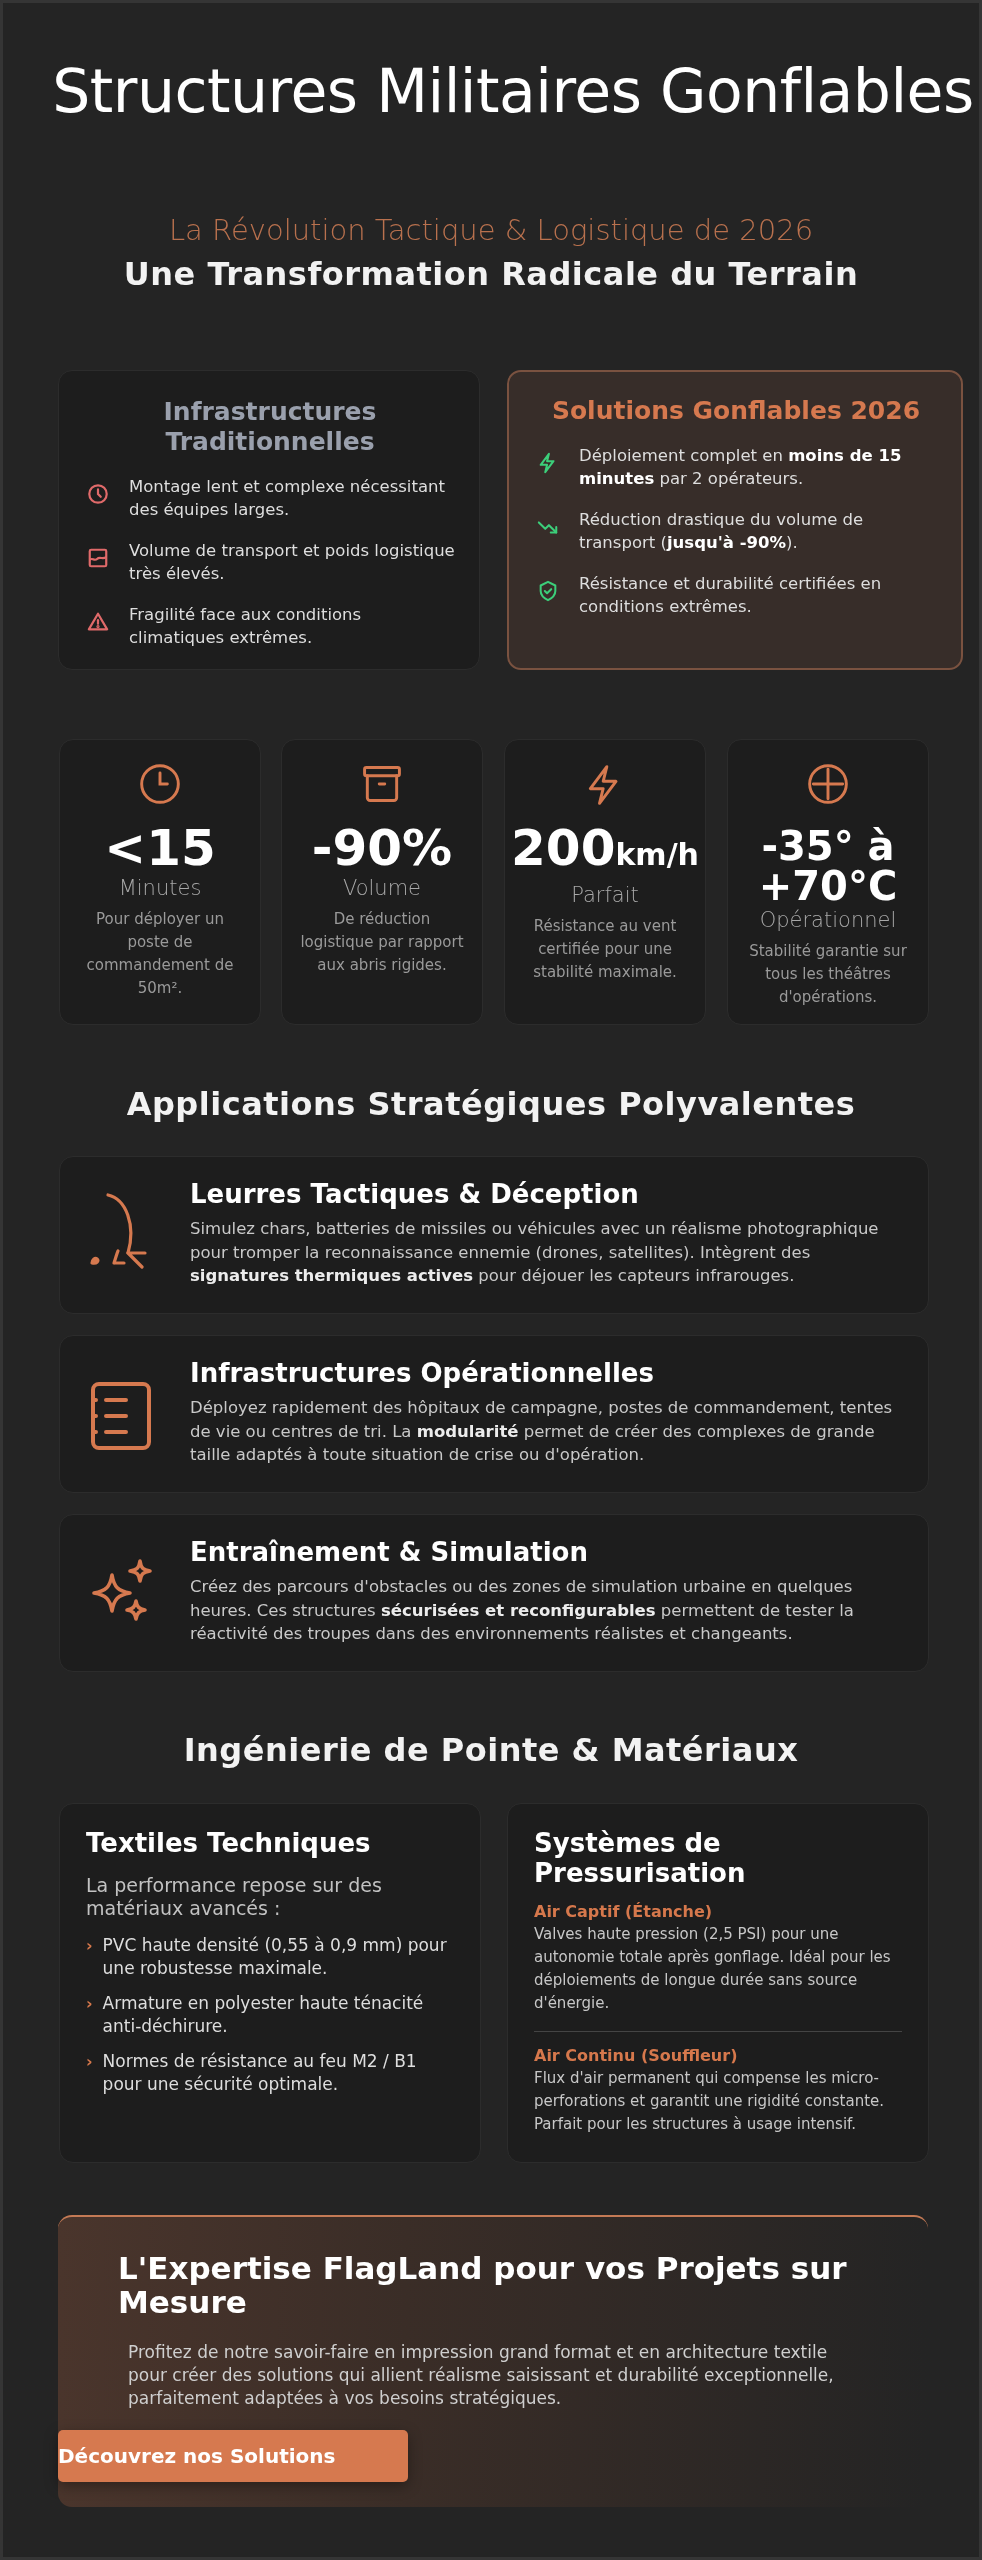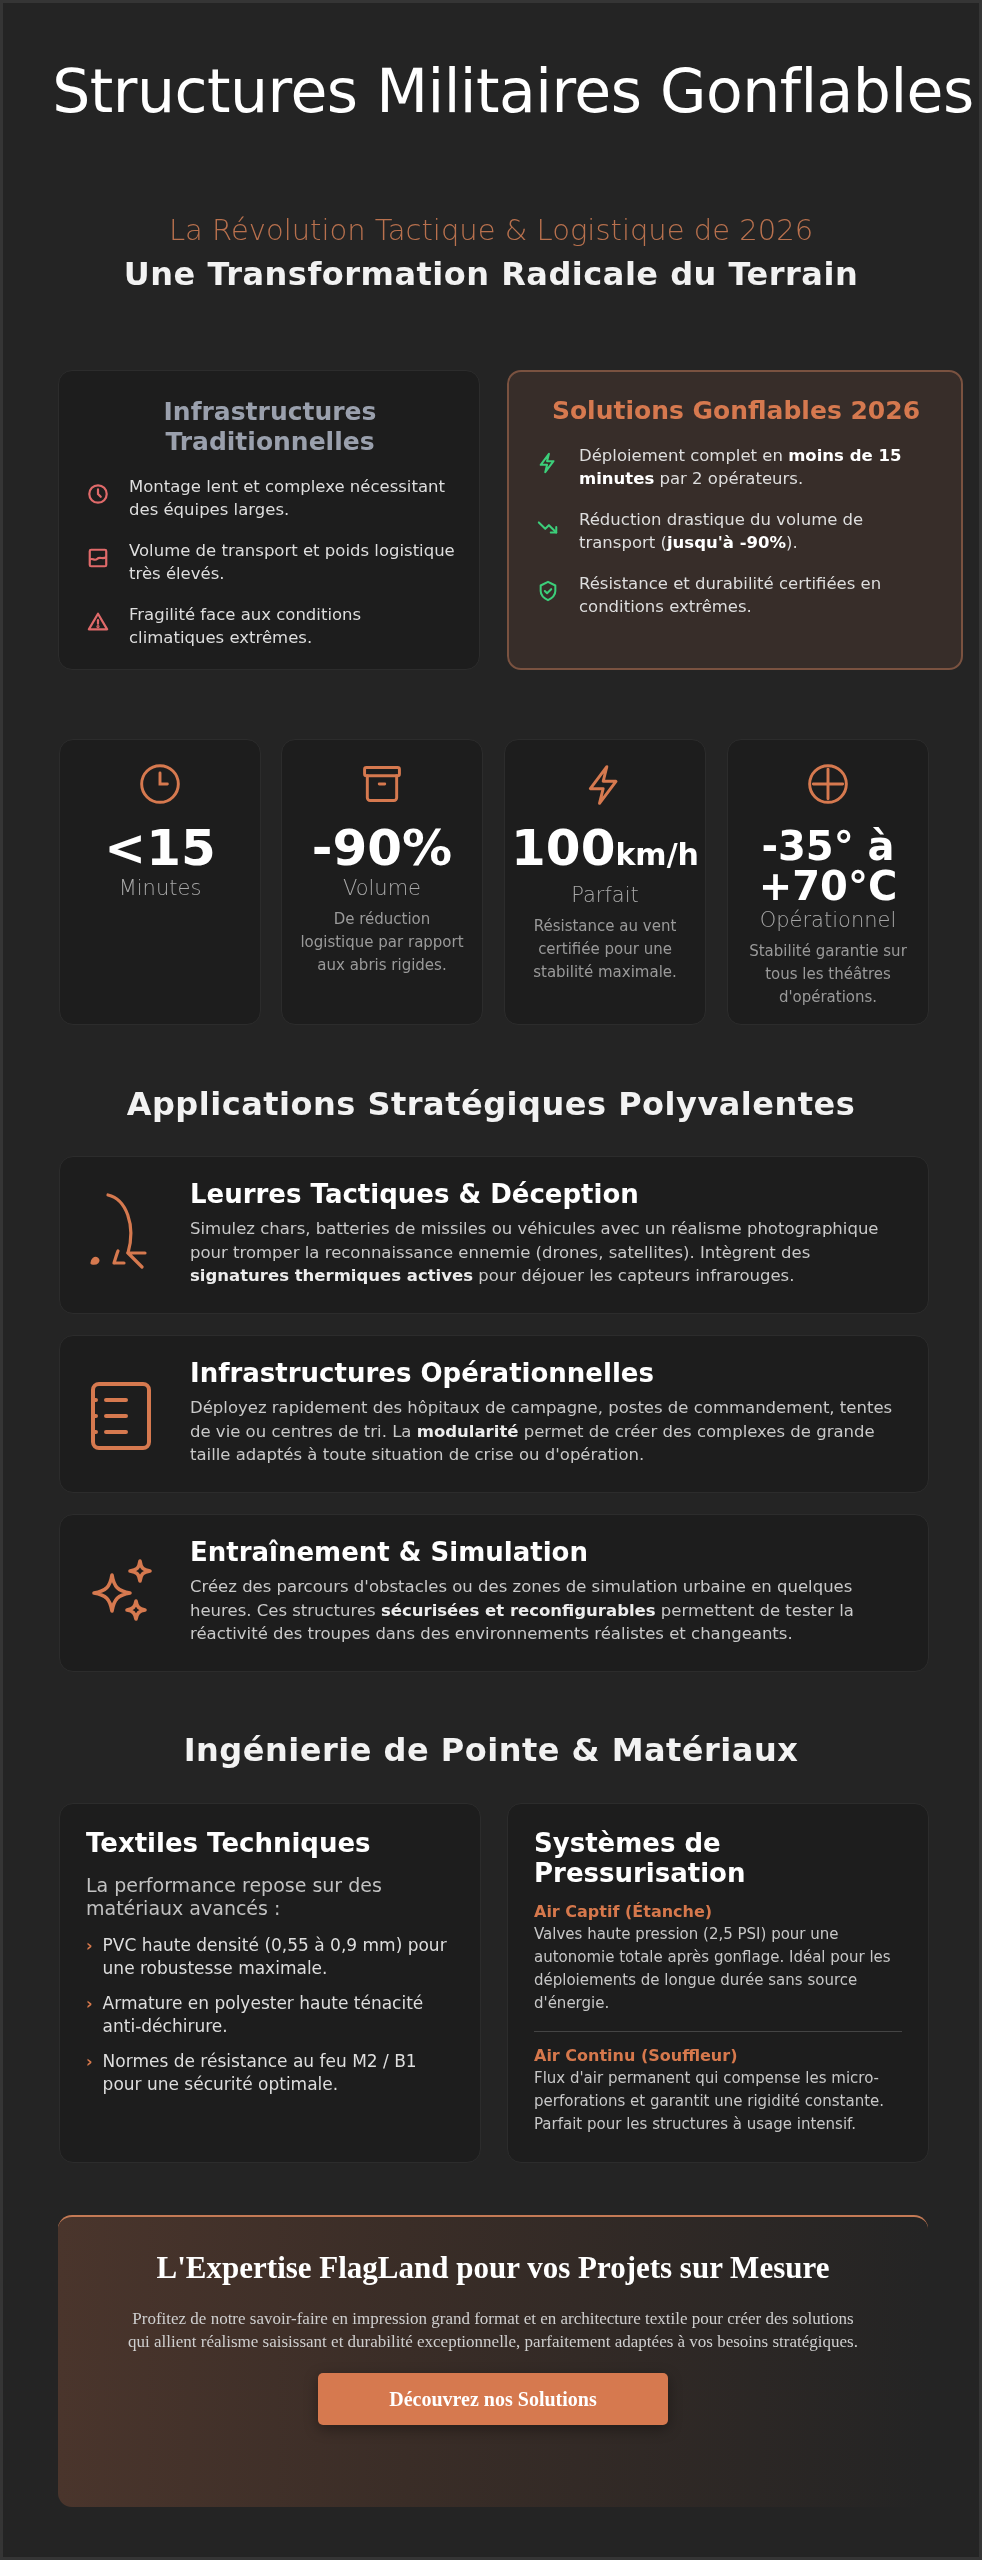--- a/index.html
+++ b/index.html
@@ -55,22 +55,20 @@
   .eng li { display:flex; gap:10px; font-size:17px; line-height:23px; color:#dedede; margin-bottom:12px; }
   .eng li .chev { color:#d6784c; font-weight:bold; font-size:16px; }
   .eng .sub-h { font-size:16px; font-weight:bold; color:#d6784c; margin-top:14px; }
   .eng .sub-p { font-size:15px; line-height:23px; color:#c7c7c7; margin-top:2px; }
   .eng hr { border:none; border-top:1px solid #444; margin:16px 0 0; }
 
   .cta {
     position:absolute; left:55px; top:2212px; width:870px; height:292px; box-sizing:border-box;
     border-radius:14px; border-top:2px solid #c47a55;
     background:linear-gradient(90deg,#4a352c 0%,#3a2d27 40%,#242424 100%);
-    text-align:center;
-    font-family:Liberation Serif, serif;
   }
   .cta h2 { margin:34px 60px 0; font-size:31px; line-height:34px; color:#fff; font-weight:bold; }
   .cta p { margin:22px 70px 0; font-size:17px; line-height:23px; color:#cfcfcf; }
   .cta .btn {
     display:inline-block; margin-top:20px; width:350px; height:52px; line-height:52px;
     background:#d6794f; color:#fff; font-weight:bold; font-size:20px; border-radius:5px;
     box-shadow:0 4px 14px rgba(0,0,0,0.35);
   }
 </style>
 </head>
@@ -151,20 +149,21 @@
 
   <div class="card stat" style="left:56px; top:736px; width:202px; height:286px;">
     <div class="ic">
       <svg width="44" height="44" viewBox="0 0 24 24" fill="none" stroke="#d6794f" stroke-width="1.6" stroke-linecap="round">
           <circle cx="12" cy="12" r="10"></circle>
           <path d="M12 6v6h4"></path>
         </svg>
     </div>
     <div class="val">&lt;15</div>
     <div class="unit">Minutes</div>
+    <div class="desc">Pour déployer un poste de commandement de 50m².</div>
   </div>
 
   <div class="card stat" style="left:278px; top:736px; width:202px; height:286px;">
     <div class="ic">
       <svg width="46" height="44" viewBox="0 0 24 24" fill="none" stroke="#d6794f" stroke-width="1.6" stroke-linecap="round" stroke-linejoin="round">
           <rect x="2.5" y="3" width="19" height="4.5" rx="1"></rect>
           <path d="M4 7.5v12a1.5 1.5 0 0 0 1.5 1.5h13a1.5 1.5 0 0 0 1.5-1.5v-12"></path>
           <path d="M10.5 12h3"></path>
         </svg>
     </div>
@@ -172,21 +171,21 @@
     <div class="unit">Volume</div>
     <div class="desc">De réduction logistique par rapport aux abris rigides.</div>
   </div>
 
   <div class="card stat" style="left:501px; top:736px; width:202px; height:286px;">
     <div class="ic">
       <svg width="44" height="46" viewBox="0 0 24 24" fill="none" stroke="#d6794f" stroke-width="1.6" stroke-linejoin="round">
           <path d="M13 2L4 14h7l-2 8 9-12h-7z"></path>
         </svg>
     </div>
-    <div class="val"><span>100</span><small>km/h</small></div>
+    <div class="val"><span>200</span><small>km/h</small></div>
     <div class="unit">Parfait</div>
     <div class="desc">Résistance au vent certifiée pour une stabilité maximale.</div>
   </div>
 
   <div class="card stat" style="left:724px; top:736px; width:202px; height:286px;">
     <div class="ic">
       <svg width="44" height="44" viewBox="0 0 24 24" fill="none" stroke="#d6794f" stroke-width="1.6" stroke-linecap="round">
           <circle cx="12" cy="12" r="10"></circle>
           <path d="M12 4v16M4 12h16"></path>
         </svg>

